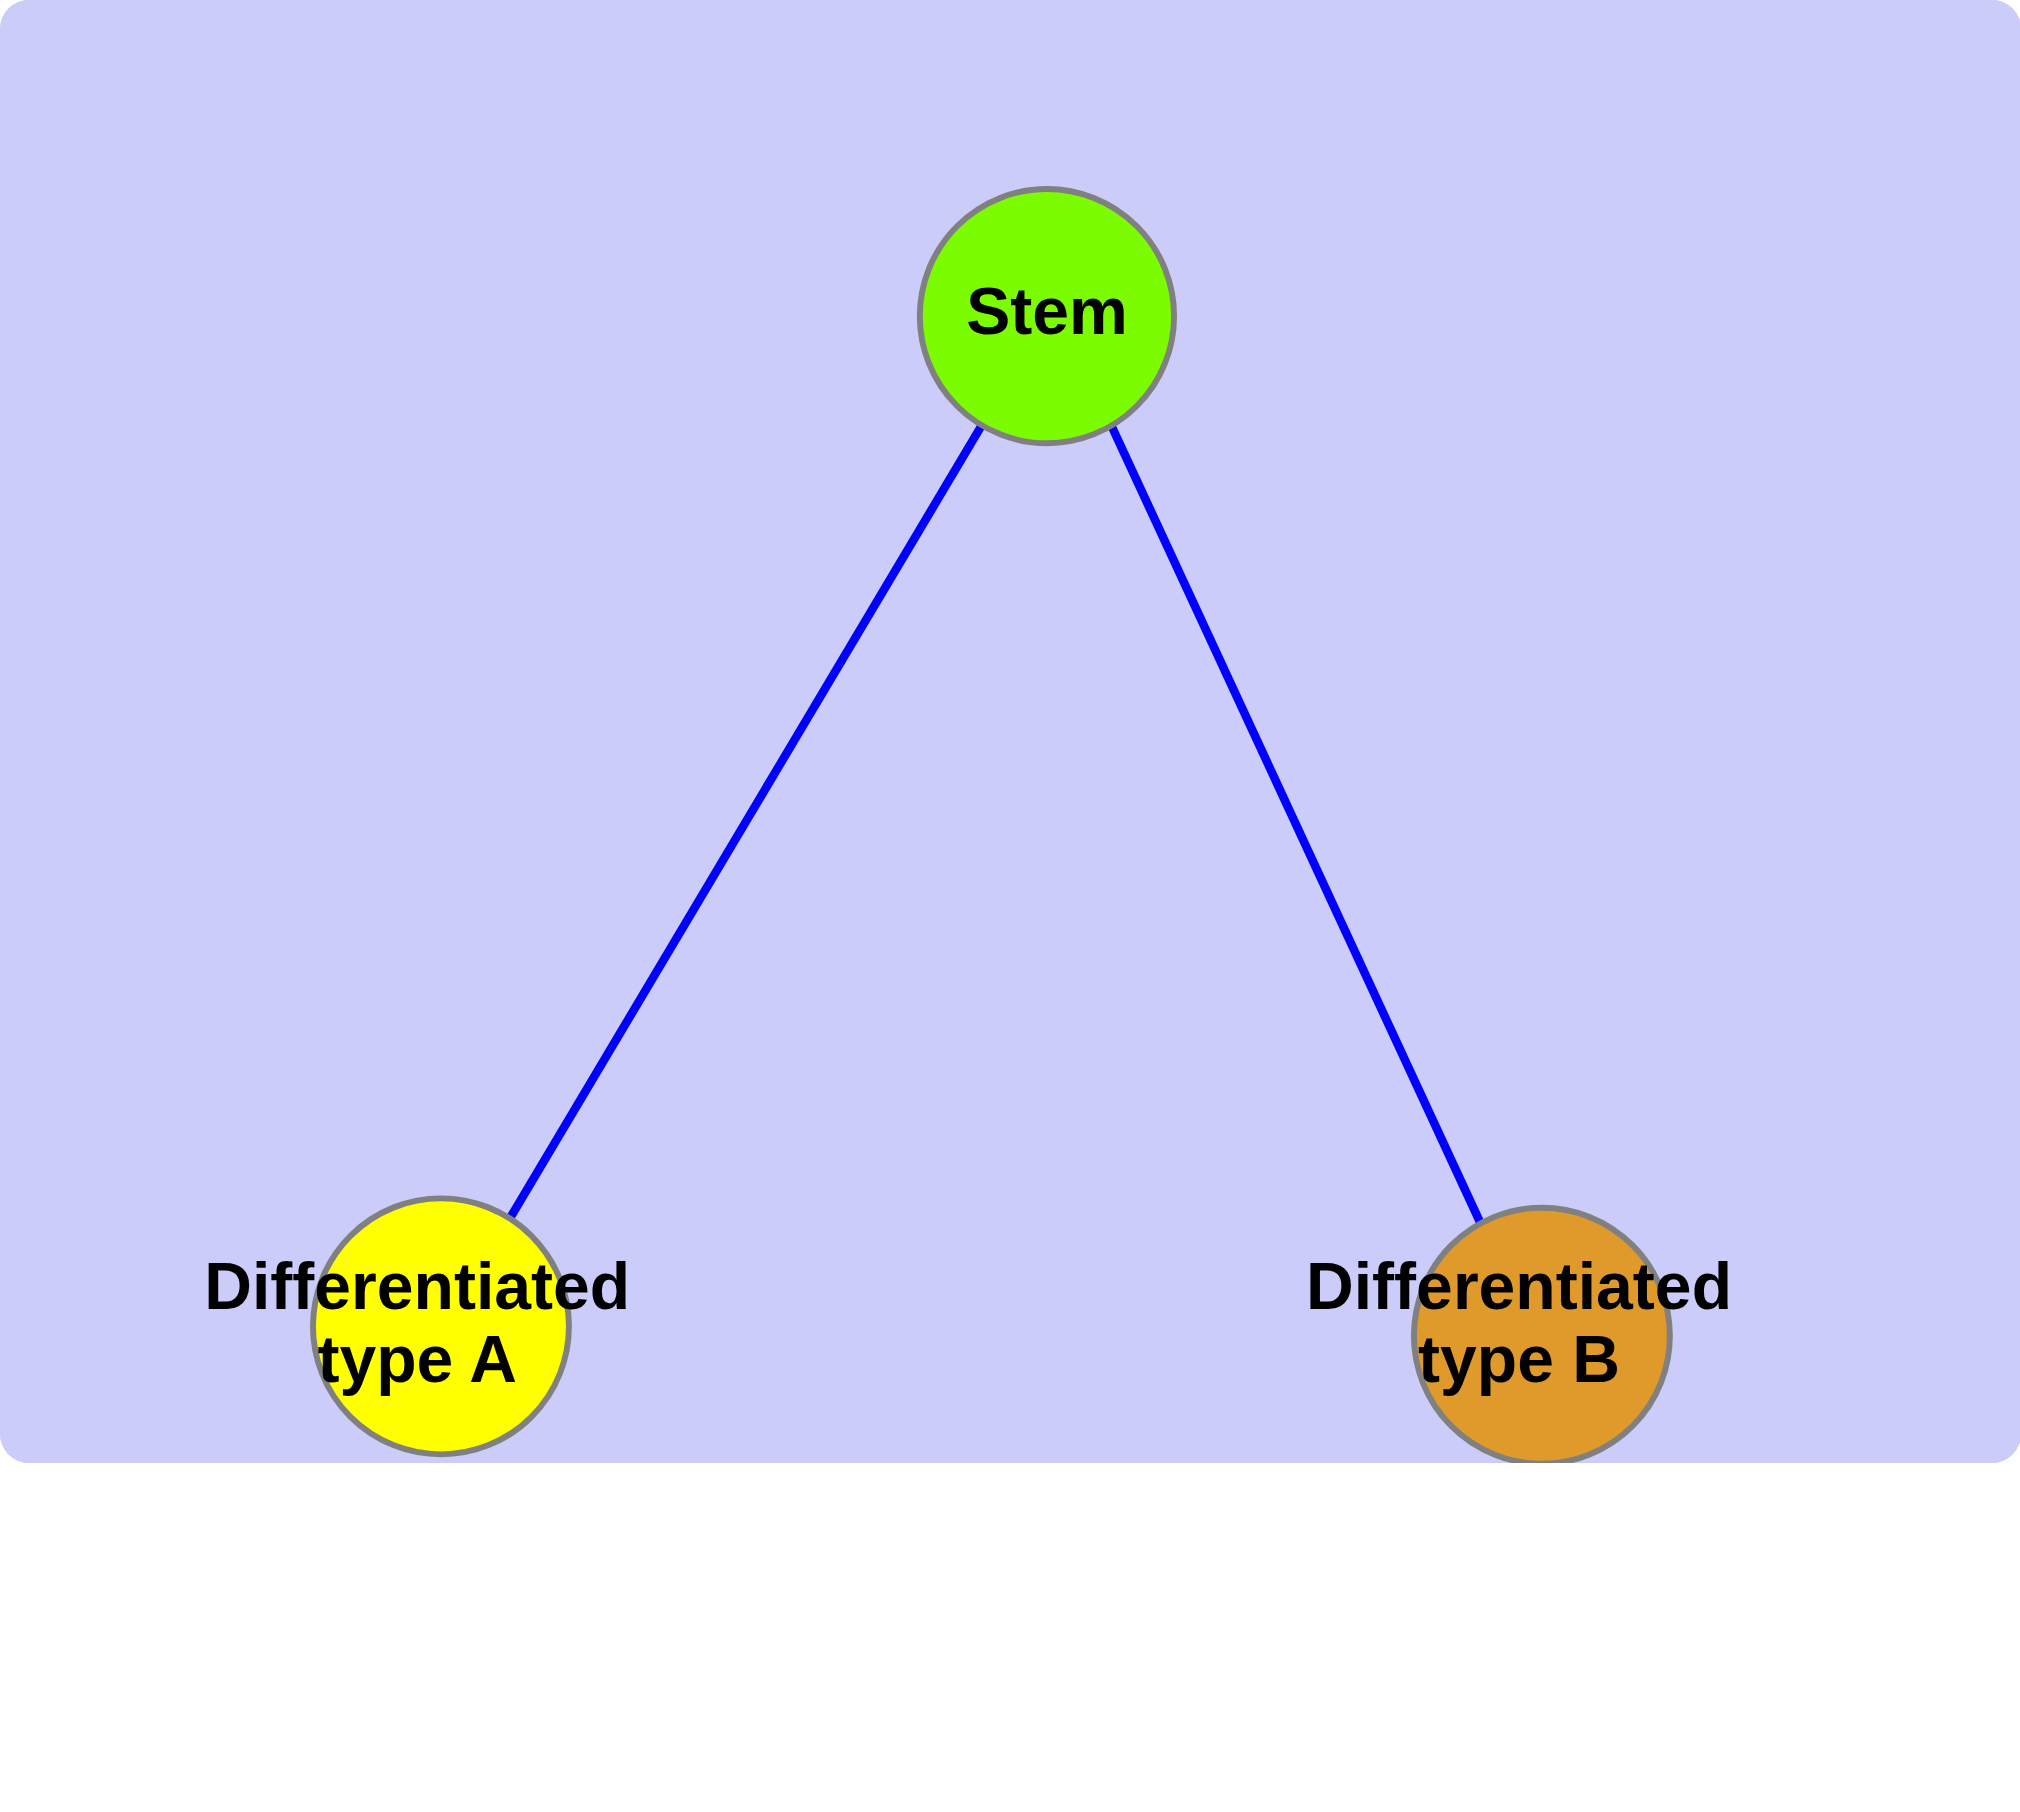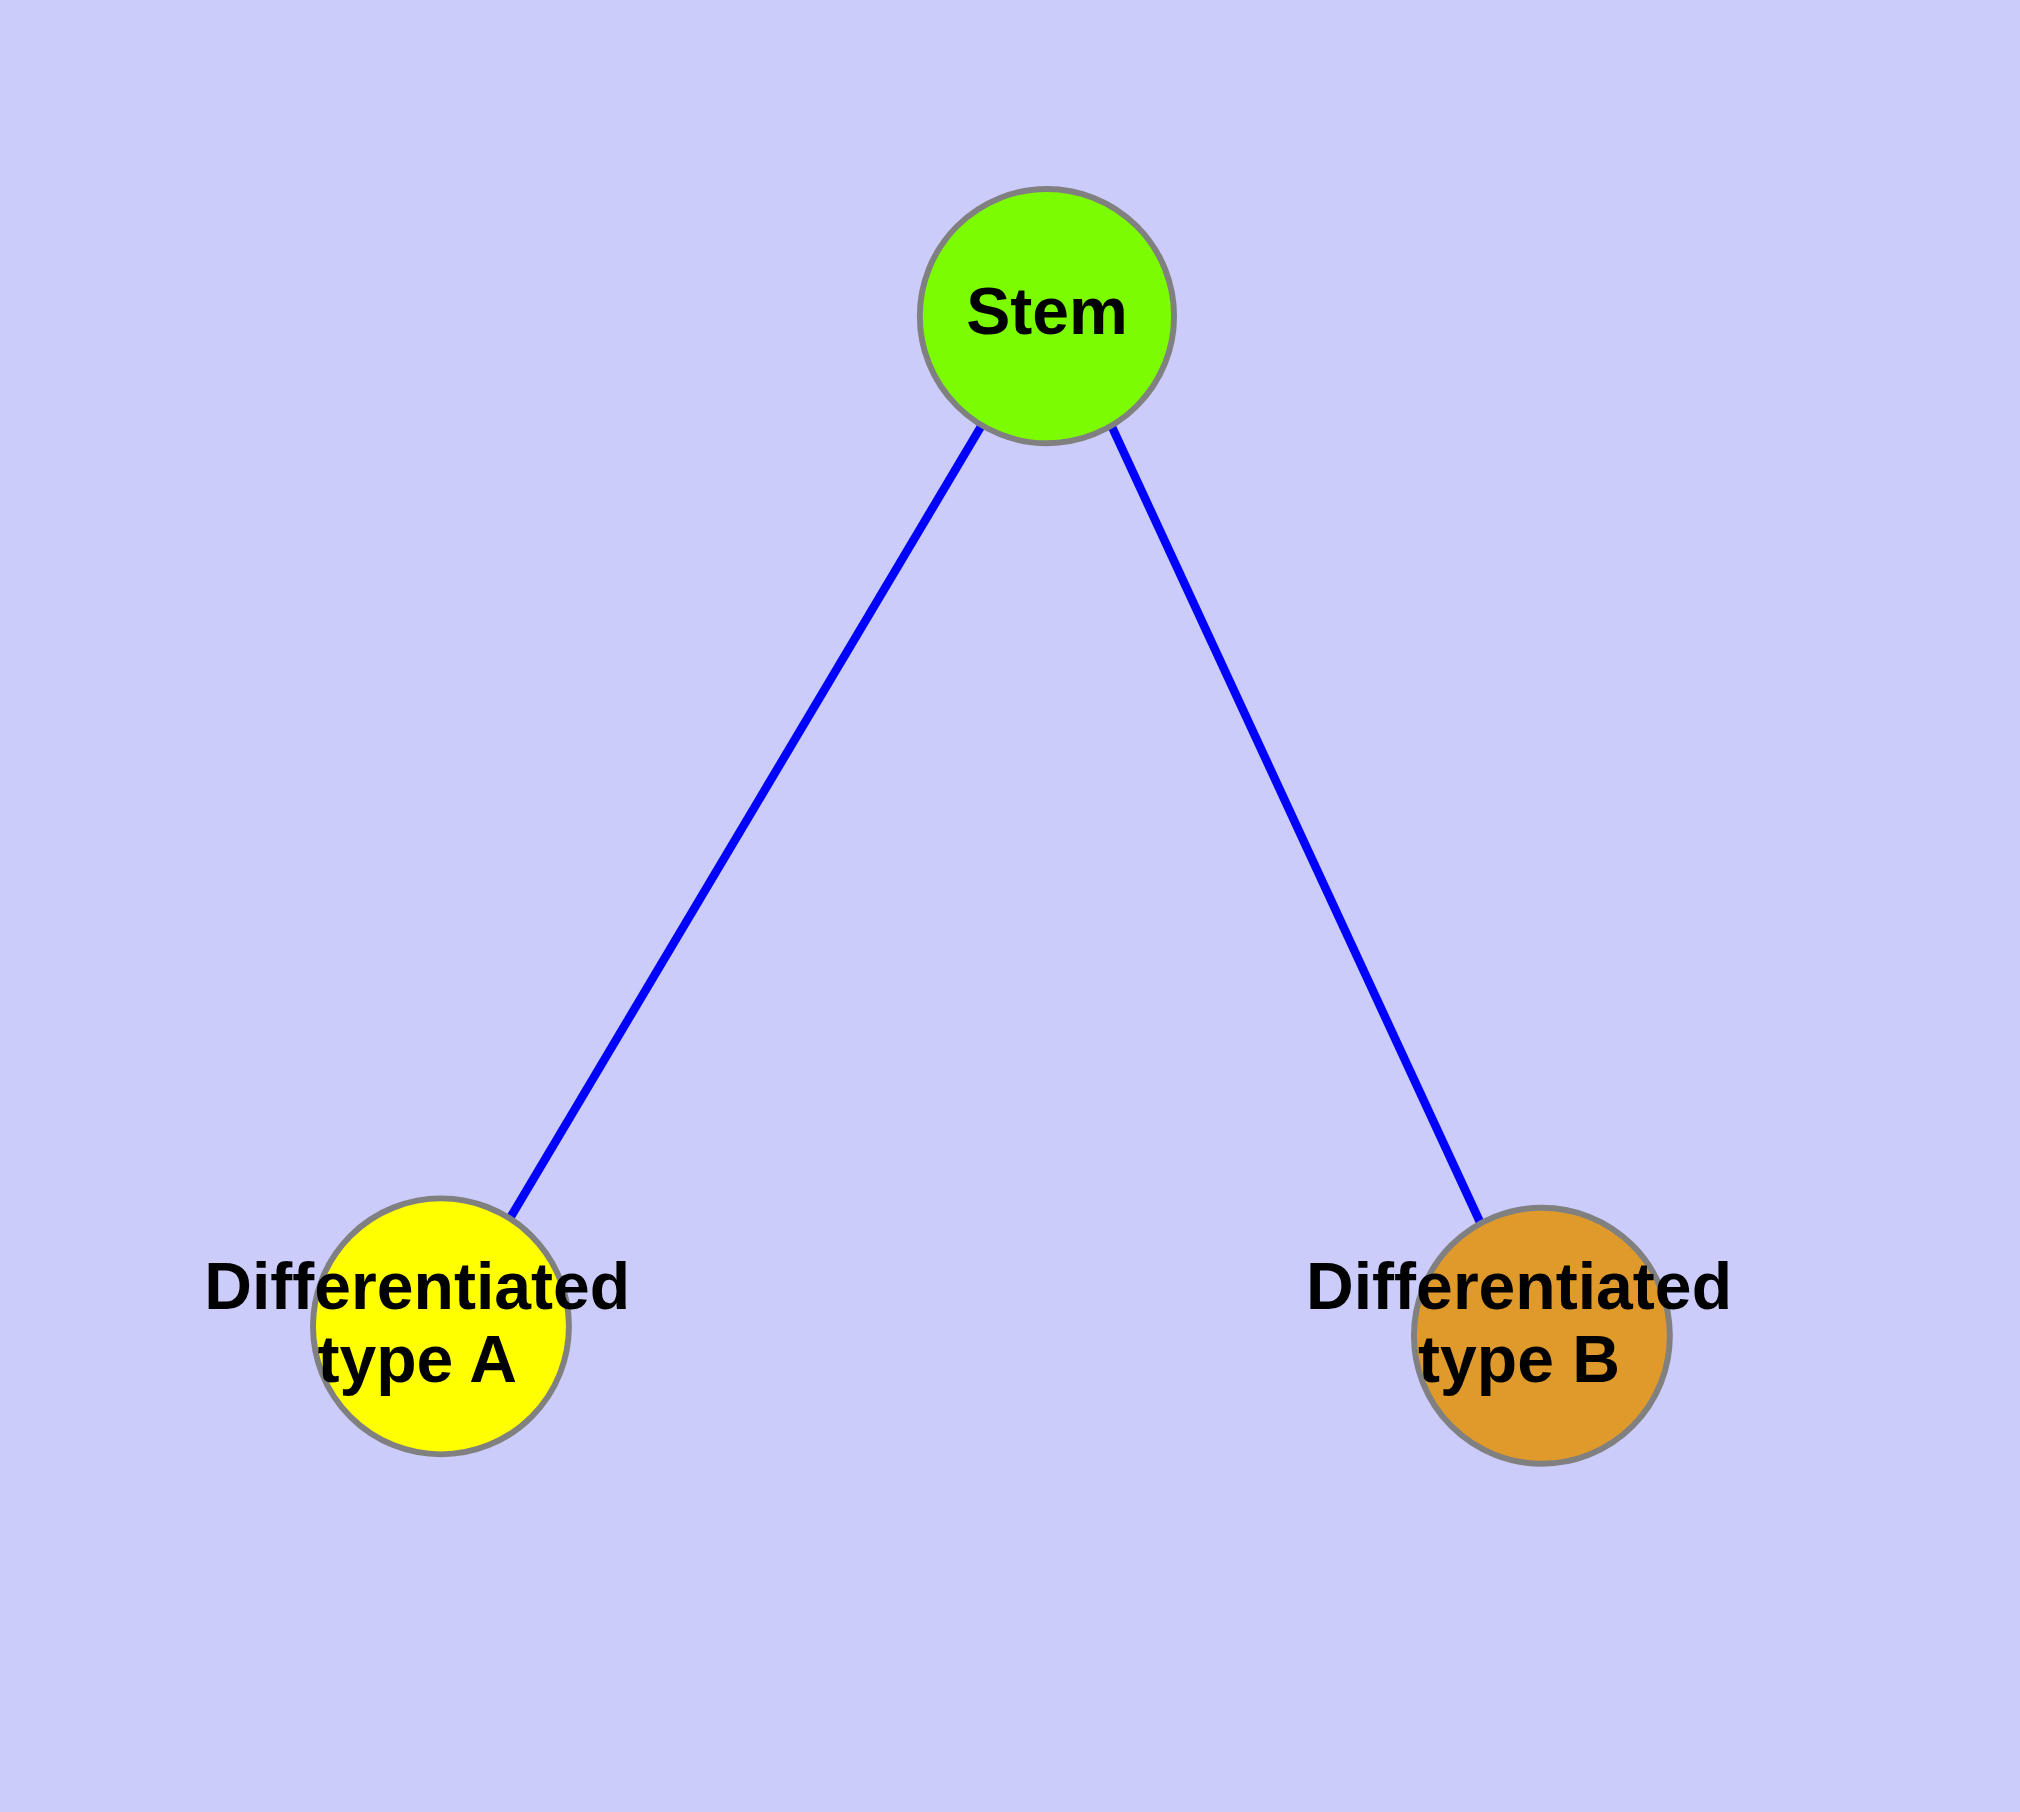--- a/index.html
+++ b/index.html
@@ -33,21 +33,21 @@
   .node-circle {
     stroke: #808080;
   }
   .graph-edge {
     stroke-linecap: butt;
   }
 </style>
 </head>
 <body>
 
-<div id="canvas" style="width: 2021px; height: 1812px; background: rgb(204, 204, 250);">
+<div id="canvas" style="width: 2021px; height: 1463px; background: rgb(204, 204, 250); border-radius: 29px;">
   <svg id="graph-svg" viewBox="0 0 2384 2138" xmlns="http://www.w3.org/2000/svg" style="width: 2021px; height: 1812px;">
 
     <rect id="bg-rect" x="0" y="0" width="2384" height="2138" fill="#CCCCFA"></rect>
 
     <g id="edges-layer">
         <line class="graph-edge" x1="1158" y1="502" x2="601" y2="1438" stroke="#0000FF" stroke-width="10"></line>
         <line class="graph-edge" x1="1310" y1="500" x2="1746" y2="1442" stroke="#0000FF" stroke-width="10"></line>
       </g>
     <g id="nodes-layer">
         <circle class="node-circle" cx="1235" cy="373" r="150" fill="#7CFC00" stroke="#808080" stroke-width="7"></circle>

